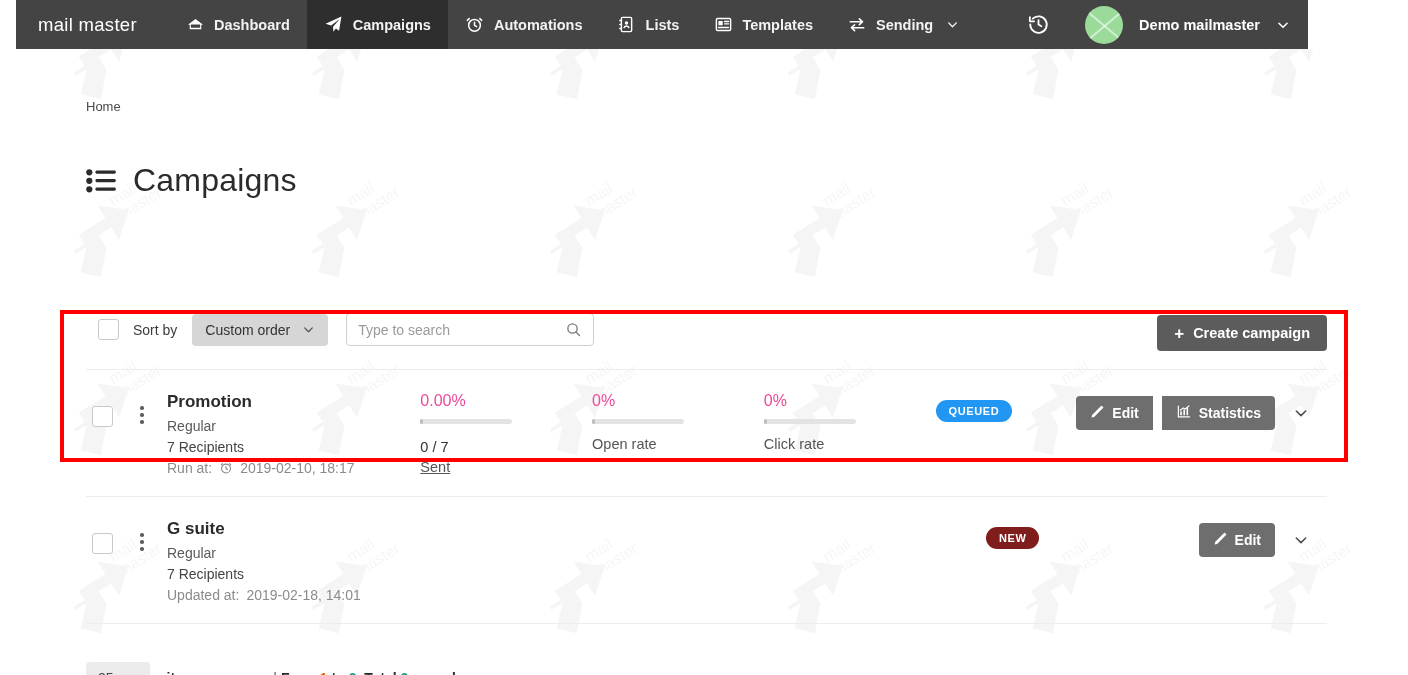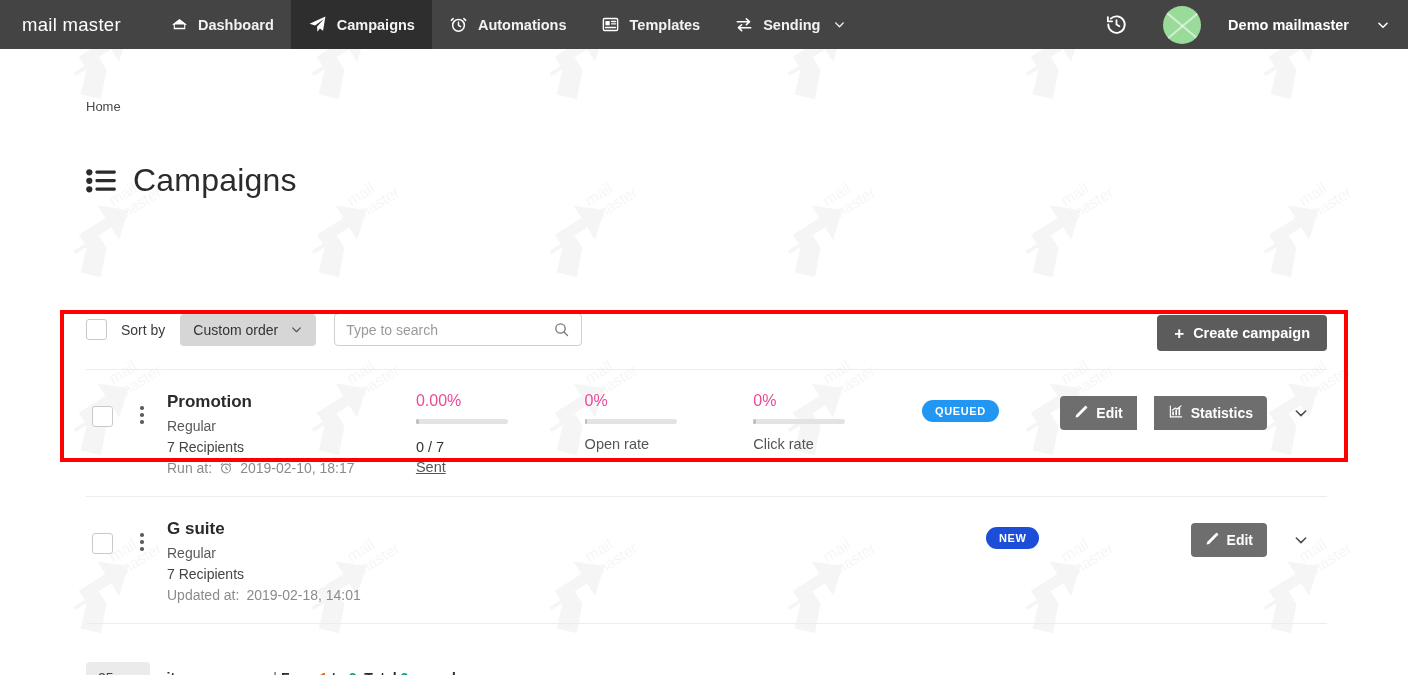--- a/index.html
+++ b/index.html
@@ -6,22 +6,22 @@
   html, body {
     width: 1408px; height: 675px;
     font-family: "Liberation Sans", sans-serif;
     background: #ffffff;
     overflow: hidden;
   }
   body { position: relative; }
 
   
   .topnav {
-    position: absolute; top: 0; left: 0;
-    width: 1408px; height: 49px;
+    position: absolute; top: 0; left: 16px;
+    width: 1292px; height: 49px;
     background: #444444;
     display: flex; align-items: stretch;
     z-index: 20;
   }
   .brand {
     display: flex; align-items: center;
     padding: 0 18px 0 22px;
     color: #ffffff; font-size: 18.5px; letter-spacing: .3px;
     font-weight: 400;
     min-width: 152px;
@@ -42,21 +42,21 @@
   .nav-right {
     margin-left: auto; display: flex; align-items: center;
     padding-right: 18px; gap: 0;
   }
   .history-btn {
     width: 46px; height: 49px; display: flex;
     align-items: center; justify-content: center;
     color: #ffffff; cursor: pointer;
   }
   .user-box {
-    display: flex; align-items: center; gap: 27px;
+    display: flex; align-items: center; gap: 16px;
     padding-left: 24px; cursor: pointer;
   }
   .avatar {
     width: 38px; height: 38px; border-radius: 50%;
     background: #9adb9a; position: relative; overflow: hidden; flex: none;
   }
   .avatar::before, .avatar::after {
     content: ""; position: absolute; left: -20%; top: 50%;
     width: 140%; height: 1.5px; background: rgba(255,255,255,.55);
   }
@@ -90,21 +90,21 @@
 
   .page-title {
     position: absolute; left: 86px; top: 113px;
     display: flex; align-items: center; gap: 17px;
   }
   .title-icon { width: 30px; height: 26px; color: #2b2b2b; flex:none; }
   .title-text { font-size: 32px; color: #2b2b2b; font-weight: 400; letter-spacing: .2px; }
 
   
   .toolbar {
-    position: absolute; left: 86px; top: 264px;
+    position: absolute; left: 98px; top: 264px;
     display: flex; align-items: center; gap: 0;
   }
   .chk {
     width: 21px; height: 21px; border: 1.6px solid #c9c9c9;
     border-radius: 3px; background: #fff; cursor: pointer; flex: none;
   }
   .sortby-label { font-size: 14px; color: #3b3b3b; margin-left: 14px; font-weight: 400; }
   .order-select {
     margin-left: 15px; height: 32px;
     background: #d6d6d6; border: none; border-radius: 4px;
@@ -173,21 +173,21 @@
 
   .status-cell { width: 150px; padding-top: 8px; display: flex; }
   .badge {
     border-radius: 11px; color: #fff; font-size: 11px; font-weight: 700;
     letter-spacing: .6px; padding: 4px 13px; height: 22px;
     display: inline-flex; align-items: center; cursor: default;
   }
 
   .actions {
     margin-left: auto; display: flex; align-items: center;
-    gap: 16px; padding-top: 4px; padding-right: 8px;
+    gap: 8px; padding-top: 4px; padding-right: 8px;
   }
   .act-btn {
     height: 34px; background: #6e6e6e; color: #fff; border: none;
     display: flex; align-items: center; gap: 7px; padding: 0 14px;
     font-size: 14px; font-weight: 600; cursor: pointer;
     font-family: "Liberation Sans", sans-serif;
   }
   .act-btn.left  { border-radius: 4px 0 0 4px; }
   .act-btn.right { border-radius: 0 4px 4px 0; margin-left: 1px; }
   .act-btn.only  { border-radius: 4px; }
@@ -257,20 +257,31 @@
       <span class="nav-ico">
         <svg width="19" height="19" viewBox="0 0 24 24" fill="none" stroke="currentColor" stroke-width="1.9">
           <circle cx="12" cy="13" r="7.4"></circle>
           <path d="M12 9.3V13l2.6 1.7" stroke-linecap="round"></path>
           <path d="M5.2 4.6L3 6.8M18.8 4.6L21 6.8" stroke-linecap="round"></path>
         </svg>
       </span>
       <span>Automations</span>
     </div>
 
+    <div class="nav-item">
+      <span class="nav-ico">
+        <svg width="19" height="19" viewBox="0 0 24 24" fill="none" stroke="currentColor" stroke-width="1.8">
+          <rect x="5.5" y="3" width="13" height="18" rx="1.6"></rect>
+          <circle cx="12" cy="10" r="2.2" fill="currentColor" stroke="none"></circle>
+          <path d="M8.6 16.4c.6-1.7 1.9-2.6 3.4-2.6s2.8.9 3.4 2.6"></path>
+          <path d="M3.5 7h2.2M3.5 12h2.2M3.5 17h2.2" stroke-linecap="round"></path>
+        </svg>
+      </span>
+      <span>Lists</span>
+    </div>
 
     <div class="nav-item">
       <span class="nav-ico">
         <svg width="19" height="19" viewBox="0 0 24 24" fill="none" stroke="currentColor" stroke-width="1.8">
           <rect x="3" y="4.5" width="18" height="15" rx="1.6"></rect>
           <rect x="5.6" y="7.6" width="5.4" height="5.4" fill="currentColor" stroke="none"></rect>
           <path d="M13.4 8.3h5M13.4 11.2h5M5.8 15.8h12.4" stroke-linecap="round"></path>
         </svg>
       </span>
       <span>Templates</span>
@@ -767,21 +778,21 @@
             <span class="lbl">Updated at:</span>
             <span>2019-02-18, 14:01</span>
           </div>
         </div>
 
         <div class="metric"></div>
         <div class="metric m2"></div>
         <div class="metric m2"></div>
 
         <div class="status-cell">
-          <span class="badge" id="badge-1" style="background: #1d4ed8;">NEW</span>
+          <span class="badge" id="badge-1" style="background: #7f1d1d;">NEW</span>
         </div>
 
         <div class="actions">
           <button class="act-btn only">
             <span>
               <svg width="15" height="15" viewBox="0 0 24 24" fill="currentColor">
                 <path d="M3.4 17.4l-.9 4.1 4.1-.9L19.2 8.1l-3.2-3.2L3.4 17.4zM21 6.3c.4-.4.4-1 0-1.4l-1.9-1.9c-.4-.4-1-.4-1.4 0l-1.6 1.6 3.3 3.3L21 6.3z"></path>
               </svg>
             </span>
             <span>Edit</span>

